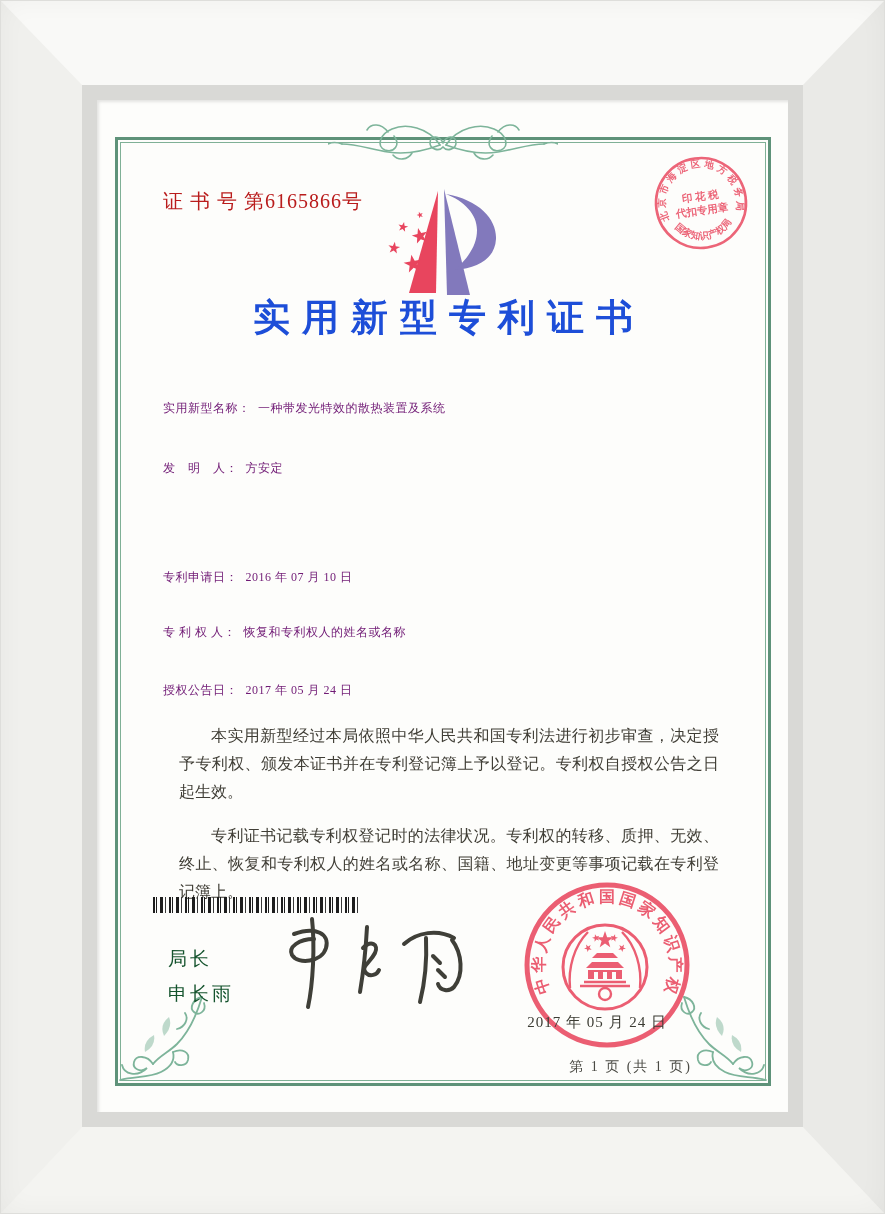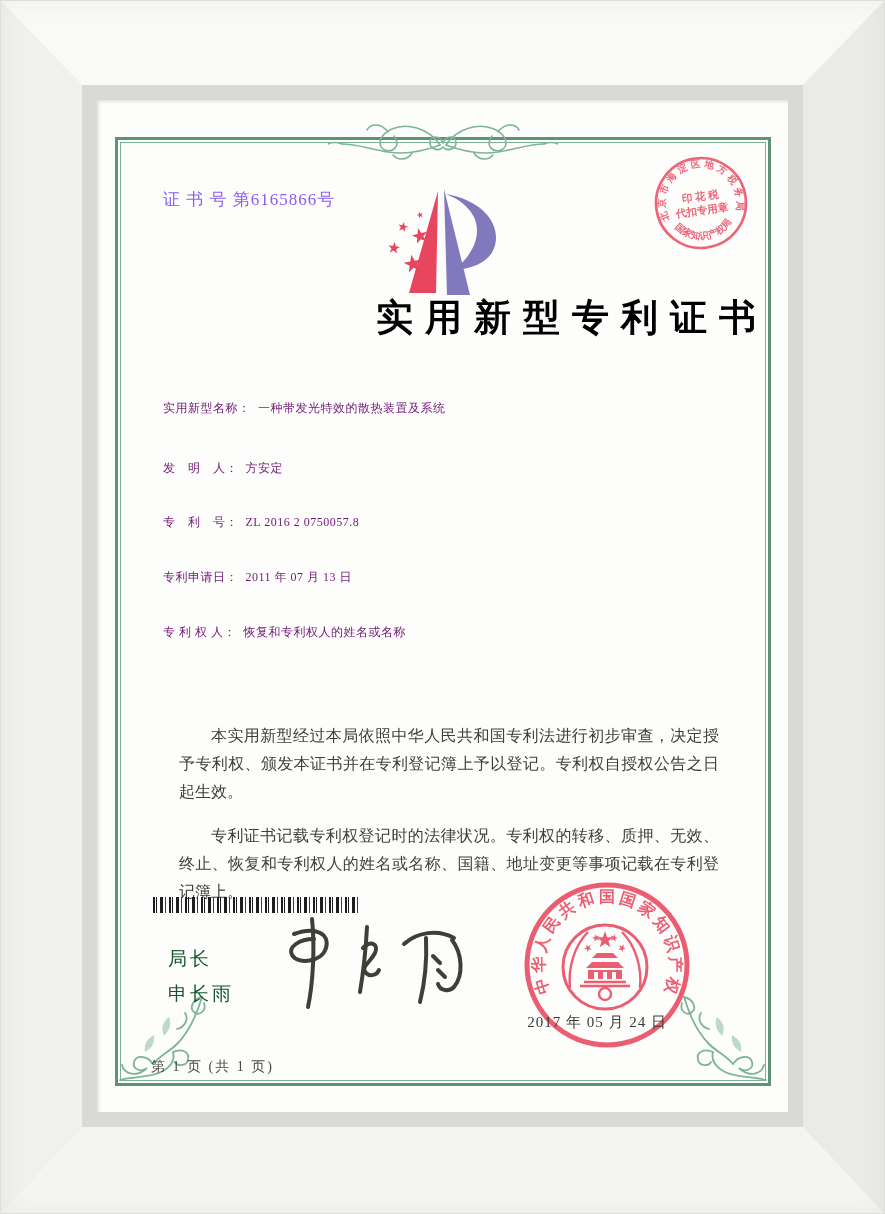--- a/index.html
+++ b/index.html
@@ -11,36 +11,36 @@
   .frame-edge{position:absolute;inset:0;box-shadow:inset 0 0 0 1px #dededb, inset 0 0 28px rgba(0,0,0,.045);pointer-events:none;}
   
   .mat{position:absolute;left:82px;top:85px;right:82px;bottom:87px;background:#fdfdfb;
        border:15px solid #d9d9d6;box-sizing:border-box;box-shadow:inset 2px 2px 3px rgba(0,0,0,.10);}
   
   .cert{position:absolute;left:115px;top:137px;width:656px;height:949px;box-sizing:border-box;
         border:3px solid #5e9279;}
   .cert::before{content:"";position:absolute;inset:2px;border:1px solid #7fb096;pointer-events:none;}
   .abs{position:absolute;}
   
-  .cert-number{left:45px;top:48px;font-size:17px;letter-spacing:1px;color:#8b5cf6;}
-  .title{left:0;top:153px;width:100%;text-align:right;font-size:37px;font-weight:bold;
-         letter-spacing:12px;text-indent:12px;color:#000000;}
+  .cert-number{left:45px;top:48px;font-size:20px;letter-spacing:1px;color:#b91c1c;}
+  .title{left:0;top:153px;width:100%;text-align:center;font-size:37px;font-weight:bold;
+         letter-spacing:12px;text-indent:12px;color:#1d4ed8;}
   .f-row{left:45px;font-size:12px;color:#701a75;letter-spacing:.5px;white-space:nowrap;}
   .f-label{display:inline-block;}
   .f-value{display:inline-block;margin-left:4px;}
   .bodytext{left:45px;top:566px;width:572px;font-size:16px;line-height:28px;color:#403e36;
             text-align:justify;}
   .bodytext p{margin:16px;text-indent:2em;}
   .barcode{left:35px;top:757px;width:206px;height:16px;
      background:repeating-linear-gradient(90deg,#1d1d1d 0 2px,transparent 2px 3px,#1d1d1d 3px 4px,
      transparent 4px 7px,#1d1d1d 7px 10px,transparent 10px 12px,#3a3a3a 12px 13px,transparent 13px 16px);}
   .signer{left:50px;font-size:19px;letter-spacing:3px;color:#14532d;}
   .seal-date{left:394px;top:873px;width:170px;text-align:center;font-size:15px;color:#3b3b33;
              letter-spacing:1px;z-index:6;}
-  .footer{left:0;top:918px;width:574px;text-align:left;font-size:14px;letter-spacing:2px;color:#4a4a44;padding-left:33px;}
+  .footer{left:0;top:918px;width:574px;text-align:right;font-size:14px;letter-spacing:2px;color:#4a4a44;}
   .sig-svg{left:150px;top:772px;z-index:3;}
   .seal-svg{left:404px;top:740px;z-index:5;opacity:.92;}
   .stamp-svg{left:523px;top:3px;transform:rotate(-8deg);opacity:.88;}
   .logo-svg{left:50%;top:44px;margin-left:-58px;}
   .orn-tc{left:50%;top:-21px;margin-left:-115px;}
   .orn-bl{left:-4px;bottom:-4px;}
   .orn-br{right:-4px;bottom:-4px;transform:scaleX(-1);}
   .seal-text{font-family:"Liberation Serif",serif;font-weight:bold;}
 </style>
 </head>
@@ -133,31 +133,31 @@
     <div class="abs title">实用新型专利证书</div>
 
     <div class="abs f-row" style="top:260px">
       <span class="f-label">实用新型名称：</span>
       <span class="f-value">一种带发光特效的散热装置及系统</span>
     </div>
     <div class="abs f-row" style="top:320px">
       <span class="f-label">发　明　人：</span>
       <span class="f-value">方安定</span>
     </div>
-    <div class="abs f-row" style="top:374px">
-      <span class="f-label">专　利　号：</span>
-      <span class="f-value">ZL 2016 2 0750057.8</span>
-    </div>
     <div class="abs f-row" style="top:429px">
       <span class="f-label">专利申请日：</span>
-      <span class="f-value">2011 年 07 月 13 日</span>
+      <span class="f-value">2016 年 07 月 10 日</span>
     </div>
     <div class="abs f-row" style="top:484px">
       <span class="f-label">专 利 权 人：</span>
       <span class="f-value">恢复和专利权人的姓名或名称</span>
+    </div>
+    <div class="abs f-row" style="top:542px">
+      <span class="f-label">授权公告日：</span>
+      <span class="f-value">2017 年 05 月 24 日</span>
     </div>
 
     <div class="abs bodytext">
       <p>本实用新型经过本局依照中华人民共和国专利法进行初步审查，决定授予专利权、颁发本证书并在专利登记簿上予以登记。专利权自授权公告之日起生效。</p>
       <p>专利证书记载专利权登记时的法律状况。专利权的转移、质押、无效、终止、恢复和专利权人的姓名或名称、国籍、地址变更等事项记载在专利登记簿上。</p>
     </div>
 
     <div class="abs barcode"></div>
 
     <div class="abs signer" style="top:806px">局长</div>

